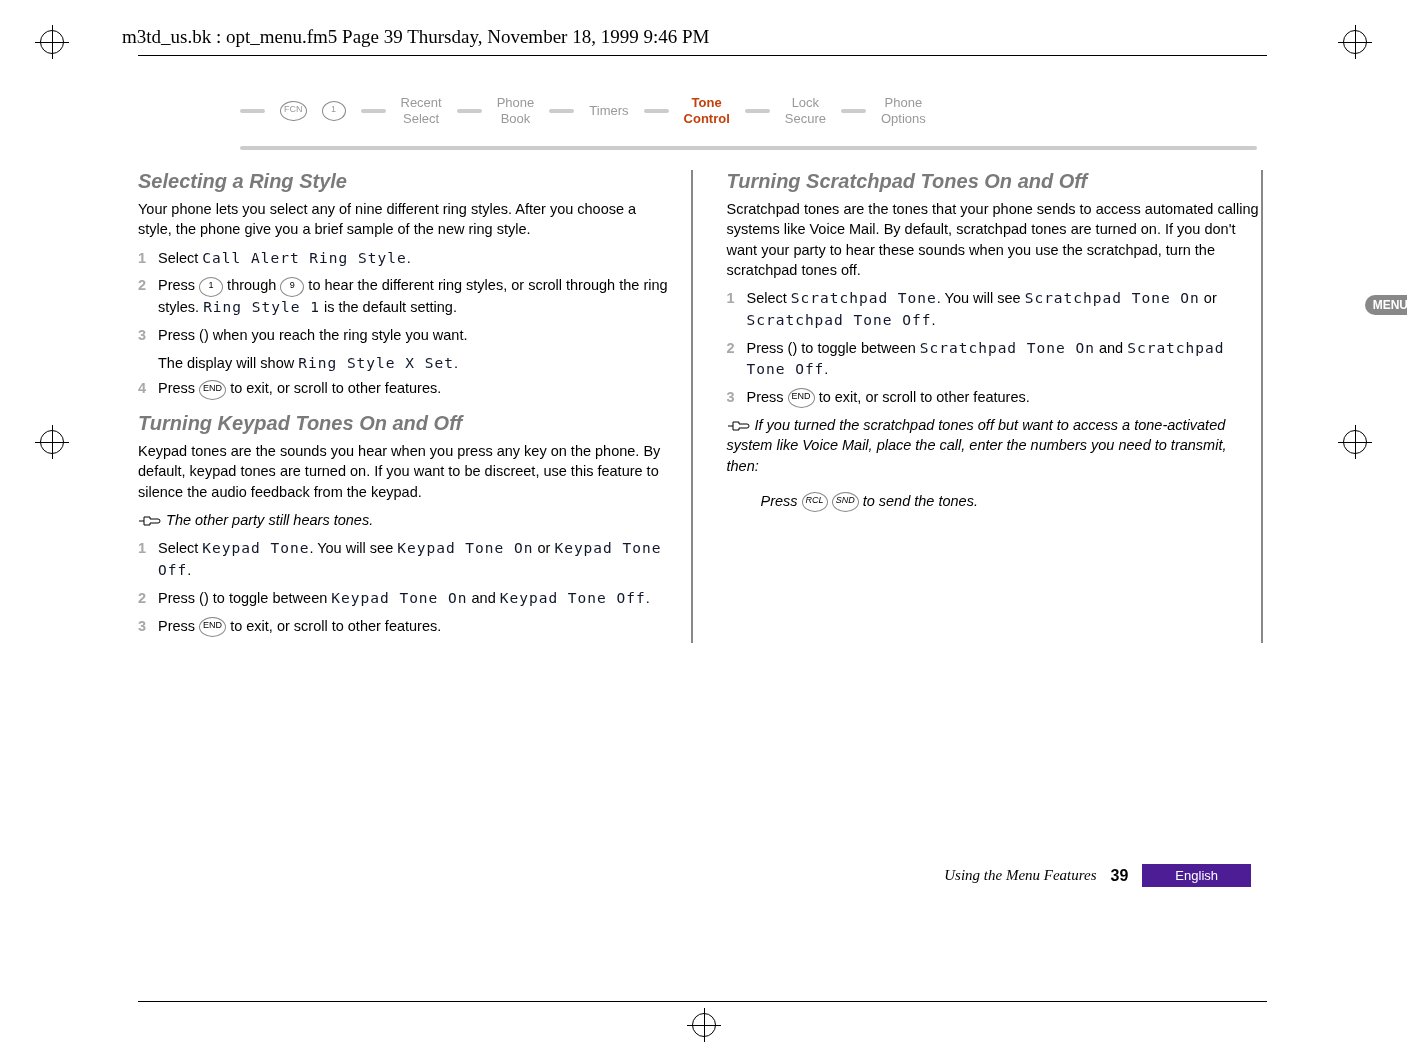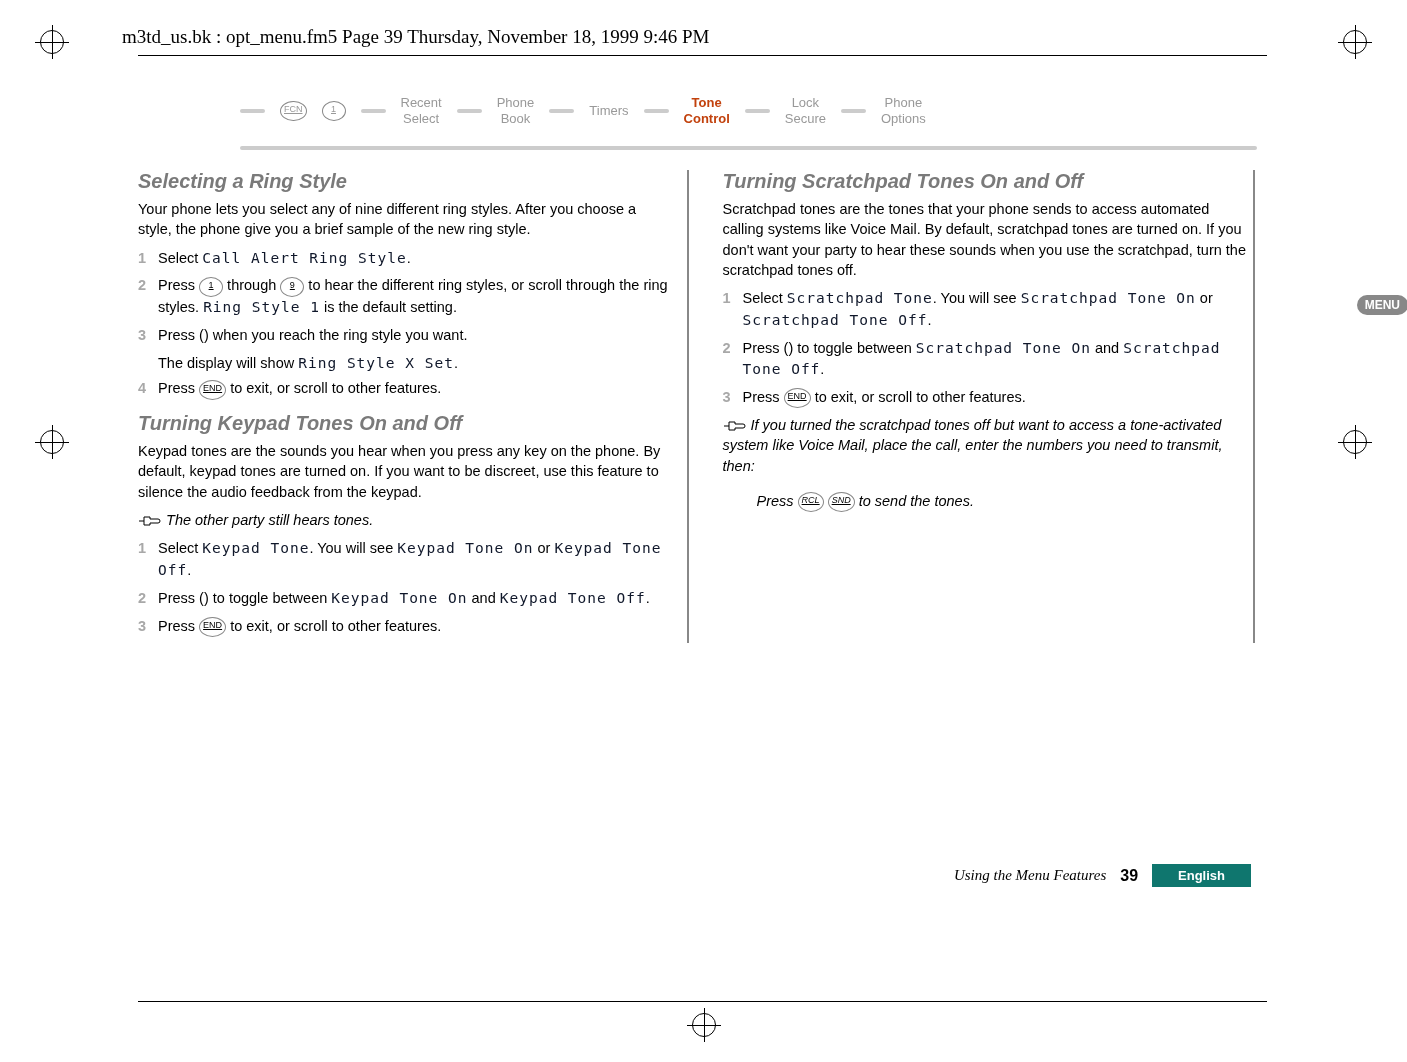--- a/index.html
+++ b/index.html
@@ -98,21 +98,21 @@
       left: 240px;
       right: 150px;
       height: 4px;
       background: #ccc;
       border-radius: 2px;
     }
     .main-content {
       position: absolute;
       top: 170px;
       left: 138px;
-      right: 152px;
+      right: 144px;
       display: flex;
       gap: 16px;
     }
     .column {
       flex: 1;
       padding: 0 18px;
     }
     .column.left {
       padding-left: 0;
       border-right: 2px solid #888;
@@ -184,21 +184,20 @@
       display: inline-block;
       border: 1px solid #888;
       border-radius: 50%;
       min-width: 24px;
       height: 20px;
       font-size: 9px;
       text-align: center;
       line-height: 14px;
       vertical-align: middle;
       padding: 0 3px;
-      text-decoration: underline;
     }
     .menu-tab {
       position: absolute;
       right: -155px;
       top: 125px;
       background: #888;
       color: white;
       font-weight: bold;
       font-size: 12px;
       padding: 3px 8px;
@@ -215,24 +214,24 @@
     .footer-text-italic {
       font-style: italic;
       font-family: "Times New Roman", serif;
       font-size: 15px;
     }
     .page-num {
       font-weight: bold;
       font-size: 16px;
     }
     .lang-box {
-      background: #0f766e;
+      background: #4c1d95;
       color: white;
-      padding: 4px 26px;
-      font-weight: bold;
+      padding: 4px 33px;
+      font-weight: normal;
       font-size: 13px;
     }
     .bottom-reg {
       position: absolute;
       bottom: 25px;
       left: 50%;
       transform: translateX(-50%);
     }
   </style>
 </head>

